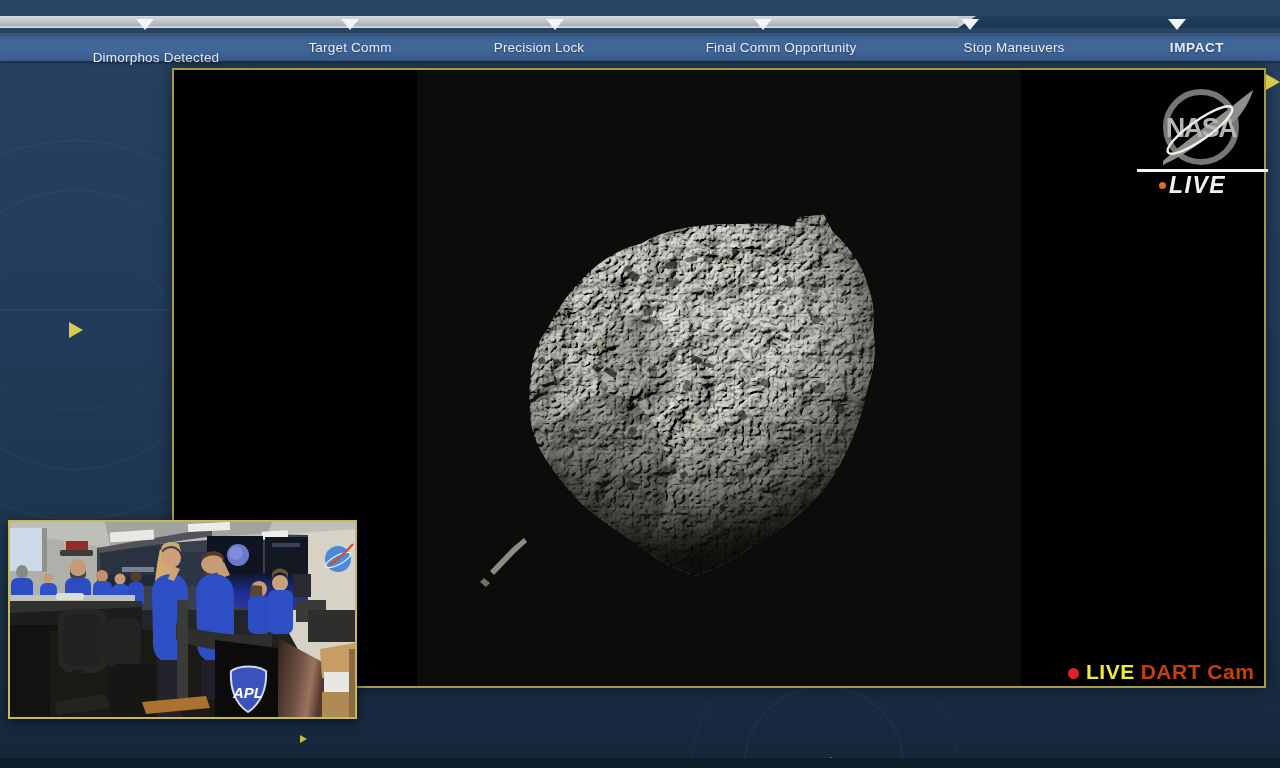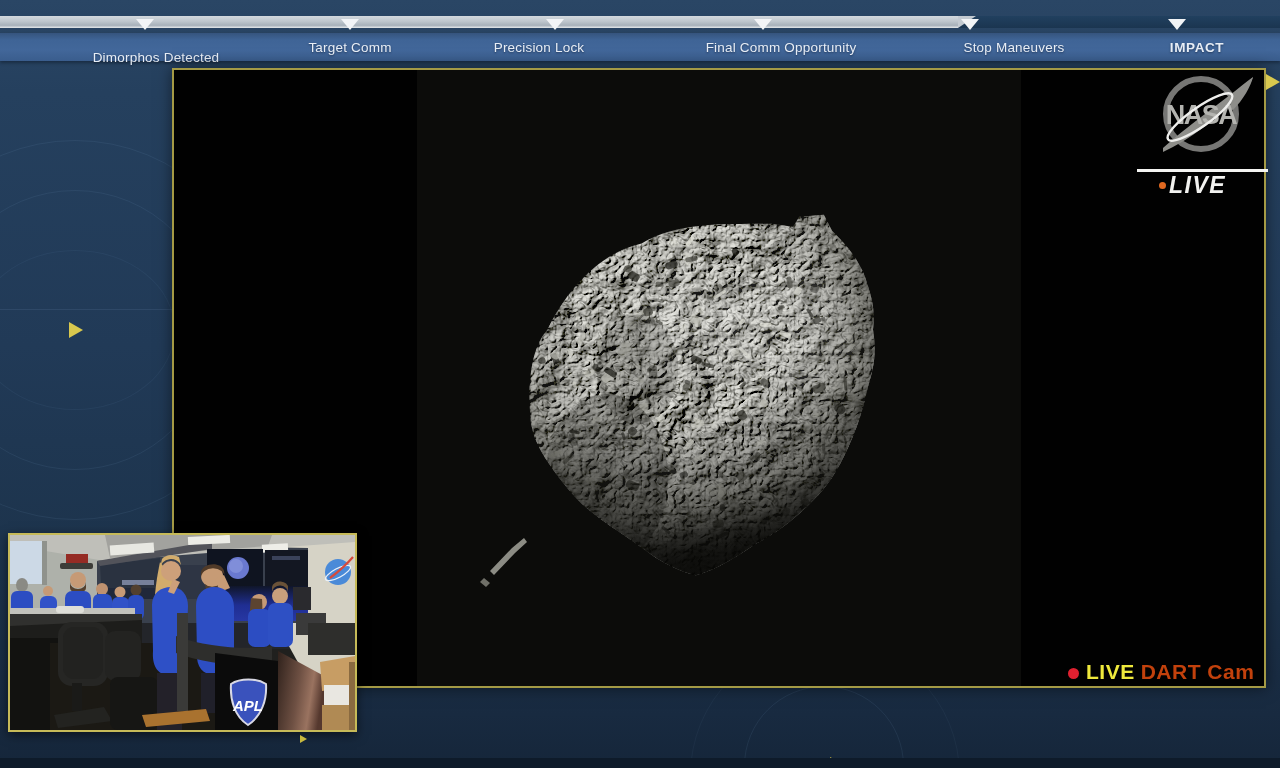--- a/index.html
+++ b/index.html
@@ -15,29 +15,29 @@
 #botband{left:0;top:758px;width:1280px;height:10px;background:#0e1b2a;}
 #bartrack{left:0;top:16px;width:1280px;height:12px;background:linear-gradient(180deg,#21405f,#1b3550);}
 #barfill{left:0;top:16px;width:958px;height:12px;background:linear-gradient(180deg,#d3d9de 0%,#bec6cd 45%,#a7b1ba 78%,#cfd5da 92%,#e4e8eb 100%);}
 #barfillend{left:958px;top:16px;width:0;height:0;border-left:18px solid #c3cad1;border-bottom:12px solid transparent;}
 .tri{position:absolute;top:19px;width:0;height:0;border-left:9px solid transparent;border-right:9px solid transparent;border-top:11px solid #f2f4f6;}
 #labelband{left:0;top:33px;width:1280px;height:28px;background:linear-gradient(180deg,#35547d 0%,#3f6496 25%,#42679a 60%,#3a5d8d 100%);box-shadow:0 2px 3px rgba(8,18,32,0.45);}
 .mlabel{position:absolute;top:40px;transform:translateX(-50%);color:#e8eef6;font-size:13.5px;letter-spacing:0.2px;white-space:nowrap;text-shadow:0 1px 2px rgba(10,20,40,.5);}
 #video{left:172px;top:68px;width:1094px;height:620px;background:#010101;border:2px solid #a49a45;box-shadow:0 0 14px rgba(0,0,0,0.5);}
 #feed{position:absolute;left:243px;top:0;width:604px;height:616px;background:#0c0c0a;}
 #astwrap{position:absolute;left:0;top:0;width:1094px;height:616px;}
-#nasabug{position:absolute;left:955px;top:0px;width:139px;height:200px;}
+#nasabug{position:absolute;left:955px;top:13px;width:139px;height:200px;}
 #liveline{position:absolute;left:963px;top:99px;width:131px;height:3px;background:#f4f4f2;}
 #livetxt{position:absolute;left:995px;top:102px;color:#f2f2f0;font-size:23px;font-weight:bold;font-style:italic;letter-spacing:1.5px;}
 #livedot{position:absolute;left:985px;top:112px;width:7px;height:7px;border-radius:50%;background:#e06820;}
 #dartcap{position:absolute;left:894px;top:590px;white-space:nowrap;font-size:21px;font-weight:bold;}
 #dartcap .rd{display:inline-block;width:11px;height:11px;border-radius:50%;background:#e02030;margin-right:7px;}
 #dartcap .lv{color:#efe93c;margin-right:6px;letter-spacing:0.5px;}
 #dartcap .dc{color:#c2410c;letter-spacing:0.5px;}
-#pip{left:8px;top:533px;width:349px;height:199px;border:2px solid #c6ba58;background:#20201e;box-shadow:0 3px 10px rgba(0,0,0,0.55);}
+#pip{left:8px;top:520px;width:349px;height:199px;border:2px solid #c6ba58;background:#20201e;box-shadow:0 3px 10px rgba(0,0,0,0.55);}
 </style></head>
 <body>
 <div id="stage">
 <div class="arc" style="left:-65px;top:190px;width:280px;height:280px;"></div>
 <div class="arc" style="left:-115px;top:140px;width:380px;height:380px;"></div>
 <div class="arc" style="left:-25px;top:250px;width:200px;height:160px;border-color:rgba(130,170,210,0.07);"></div>
 <div class="arc" style="left:744px;top:686px;width:160px;height:160px;border-color:rgba(130,170,210,0.10);"></div>
 <div class="arc" style="left:690px;top:640px;width:270px;height:270px;border-color:rgba(130,170,210,0.06);"></div>
 <div id="hline1" class="abs"></div>
 <div id="ytri1" class="abs"></div>

